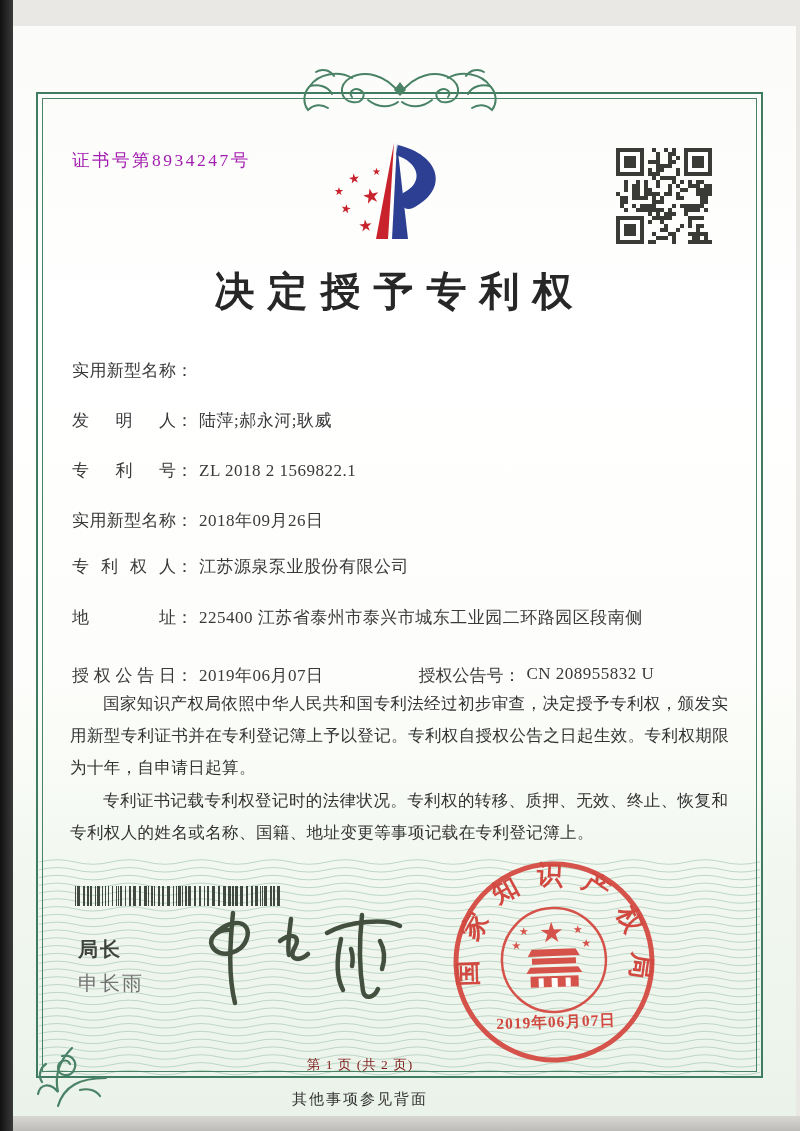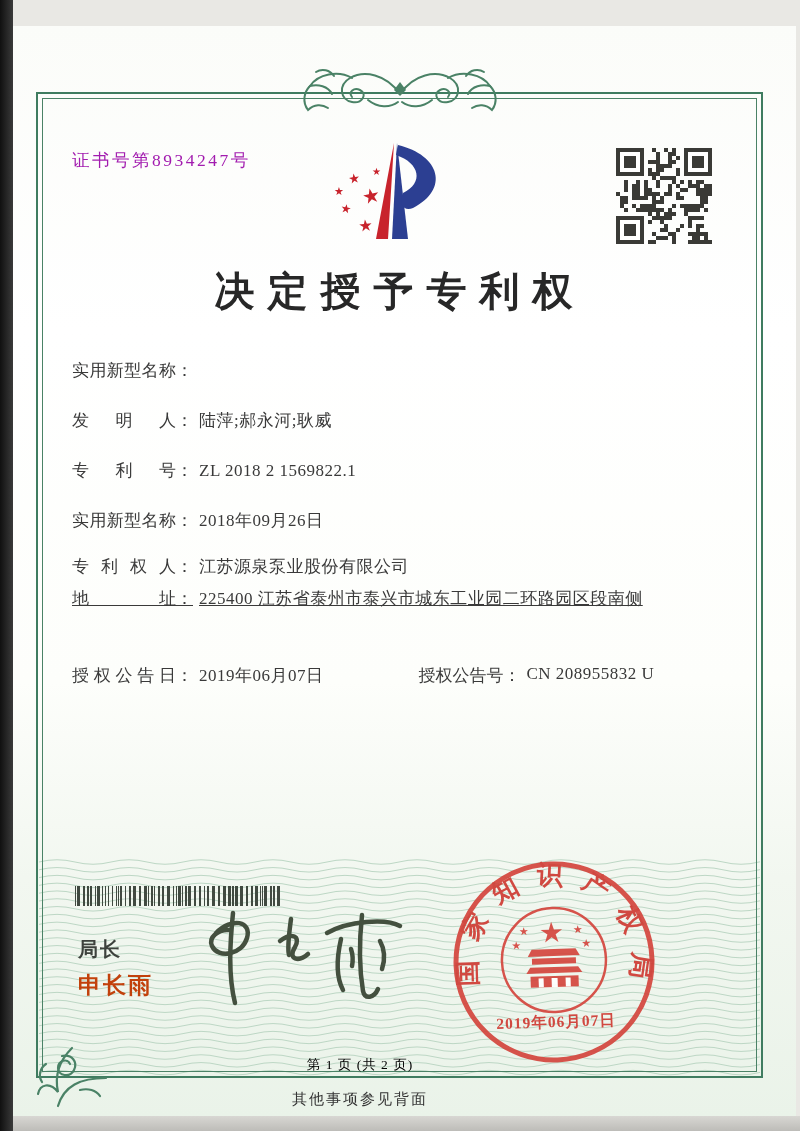--- a/index.html
+++ b/index.html
@@ -34,39 +34,39 @@
   .fields{position:absolute;left:72px;top:358px;width:670px;font-size:17px;}
   .frow{position:absolute;left:0;display:flex;align-items:flex-end;line-height:1.5;}
   .flabel{display:inline-block;width:104px;text-align:justify;text-align-last:justify;flex:none;}
   .fcolon{flex:none;margin-right:6px;}
   .fvalue{letter-spacing:0.5px;}
   .frow-name{top:0;}
   .frow-inventor{top:50px;}
   .frow-patno{top:100px;}
   .frow-appdate{top:150px;}
   .frow-patentee{top:196px;}
-  .frow-address{top:228px;text-decoration:underline;}
+  .frow-address{top:247px;}
   .frow-address .fvalue{width:458px;}
   .grant-row{position:absolute;left:72px;top:652px;font-size:17px;display:flex;margin-top:12px;}
   .grant-no-group{margin-left:95px;display:flex;}
   
   .body-text{position:absolute;left:70px;top:688px;width:664px;font-size:16.5px;line-height:1.95;color:#333;}
   .body-text p{margin:0;text-indent:2em;letter-spacing:0.4px;}
   
   .barcode{position:absolute;left:75px;top:886px;width:214px;height:20px;display:flex;align-items:stretch;}
   .barcode i{display:block;background:#414a41;}
   
   .sig-title{position:absolute;left:78px;top:936px;font-size:20px;font-weight:700;color:#3d423d;font-family:"Liberation Sans","DejaVu Sans",sans-serif;letter-spacing:2px;}
-  .sig-name-printed{position:absolute;left:78px;top:970px;font-size:23px;font-weight:700;color:#c2410c;font-family:"Liberation Sans","DejaVu Sans",sans-serif;letter-spacing:2px;}
+  .sig-name-printed{position:absolute;left:78px;top:970px;font-size:20px;font-weight:400;color:#737373;font-family:"Liberation Sans","DejaVu Sans",sans-serif;letter-spacing:2px;}
   .sig-hand{position:absolute;left:188px;top:903px;width:225px;height:108px;}
   
   .seal{position:absolute;left:448px;top:856px;width:212px;height:212px;transform:rotate(-2deg);opacity:0.92;}
   .seal-date{position:absolute;left:0;top:156px;width:100%;text-align:center;font-size:15.5px;font-weight:700;color:#cf3b33;letter-spacing:1px;font-family:"Liberation Serif","DejaVu Serif",serif;}
   
-  .page-footer{position:absolute;left:260px;top:1056px;width:200px;text-align:center;font-size:13.5px;color:#000000;letter-spacing:1px;}
+  .page-footer{position:absolute;left:260px;top:1056px;width:200px;text-align:center;font-size:13.5px;color:#7f1d1d;letter-spacing:1px;}
   .back-note{position:absolute;left:0;top:1090px;width:720px;text-align:center;font-size:15px;color:#333;letter-spacing:2px;}
   .ornament-top{position:absolute;left:288px;top:64px;width:224px;height:56px;}
   .ornament-corner{position:absolute;left:28px;top:1032px;width:84px;height:84px;}
 </style>
 </head>
 <body>
 
 <div class="edge-left"></div>
 <div class="paper"></div>
 <div class="edge-bottom"></div>
@@ -372,20 +372,22 @@
     <span class="fcolon">：</span>
     <span class="fvalue">2019年06月07日</span>
   <span class="grant-no-group">
     <span>授权公告号</span>
       <span class="fcolon">：</span>
       <span class="fvalue">CN 208955832 U</span>
   </span>
 </div>
 
 <div class="body-text">
+  <p>国家知识产权局依照中华人民共和国专利法经过初步审查，决定授予专利权，颁发实用新型专利证书并在专利登记簿上予以登记。专利权自授权公告之日起生效。专利权期限为十年，自申请日起算。</p>
+  <p>专利证书记载专利权登记时的法律状况。专利权的转移、质押、无效、终止、恢复和专利权人的姓名或名称、国籍、地址变更等事项记载在专利登记簿上。</p>
 </div>
 
 <div class="barcode" id="barcode">
     <i style="width:1px;margin-right:1px"></i>
     <i style="width:3px;margin-right:3px"></i>
     <i style="width:2px;margin-right:2px"></i>
     <i style="width:2px;margin-right:1px"></i>
     <i style="width:2px;margin-right:3px"></i>
     <i style="width:1px;margin-right:1px"></i>
     <i style="width:3px;margin-right:2px"></i>

